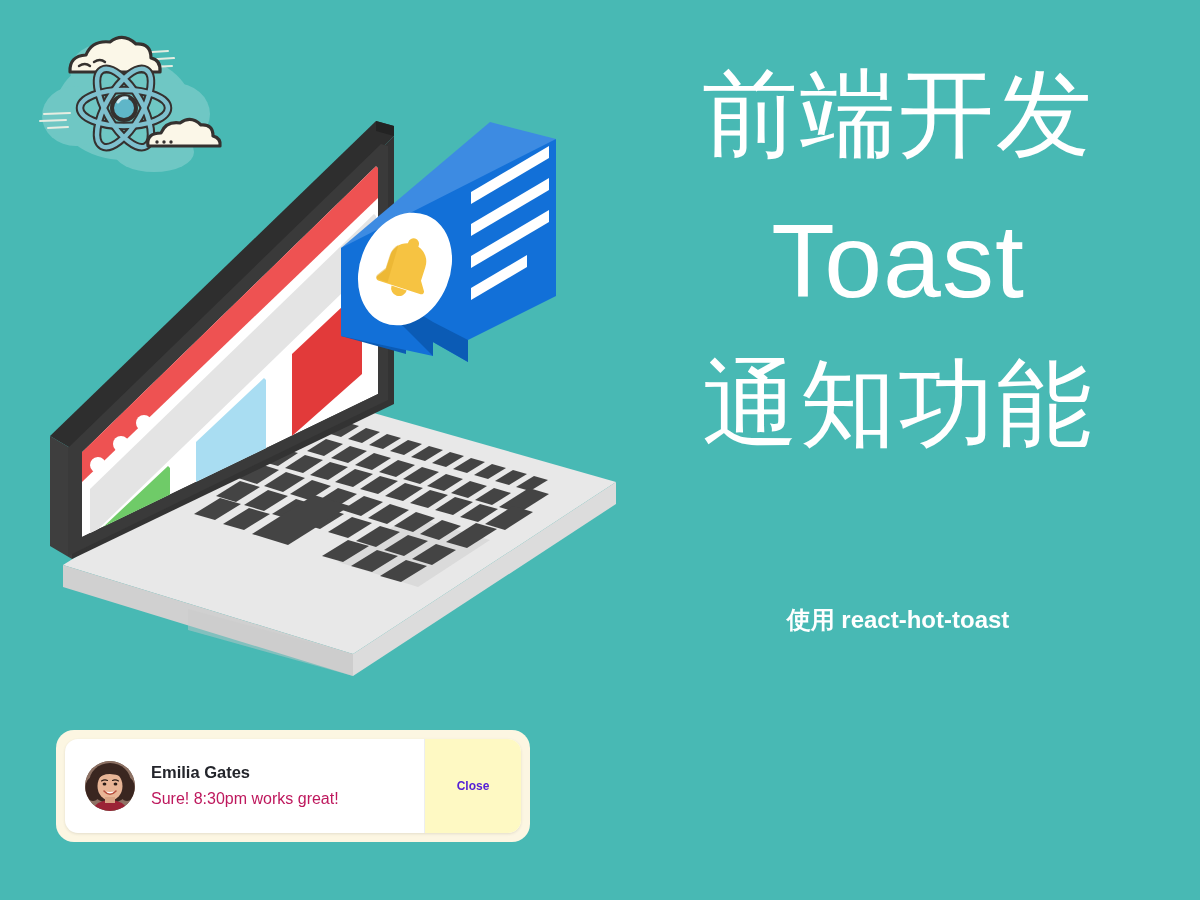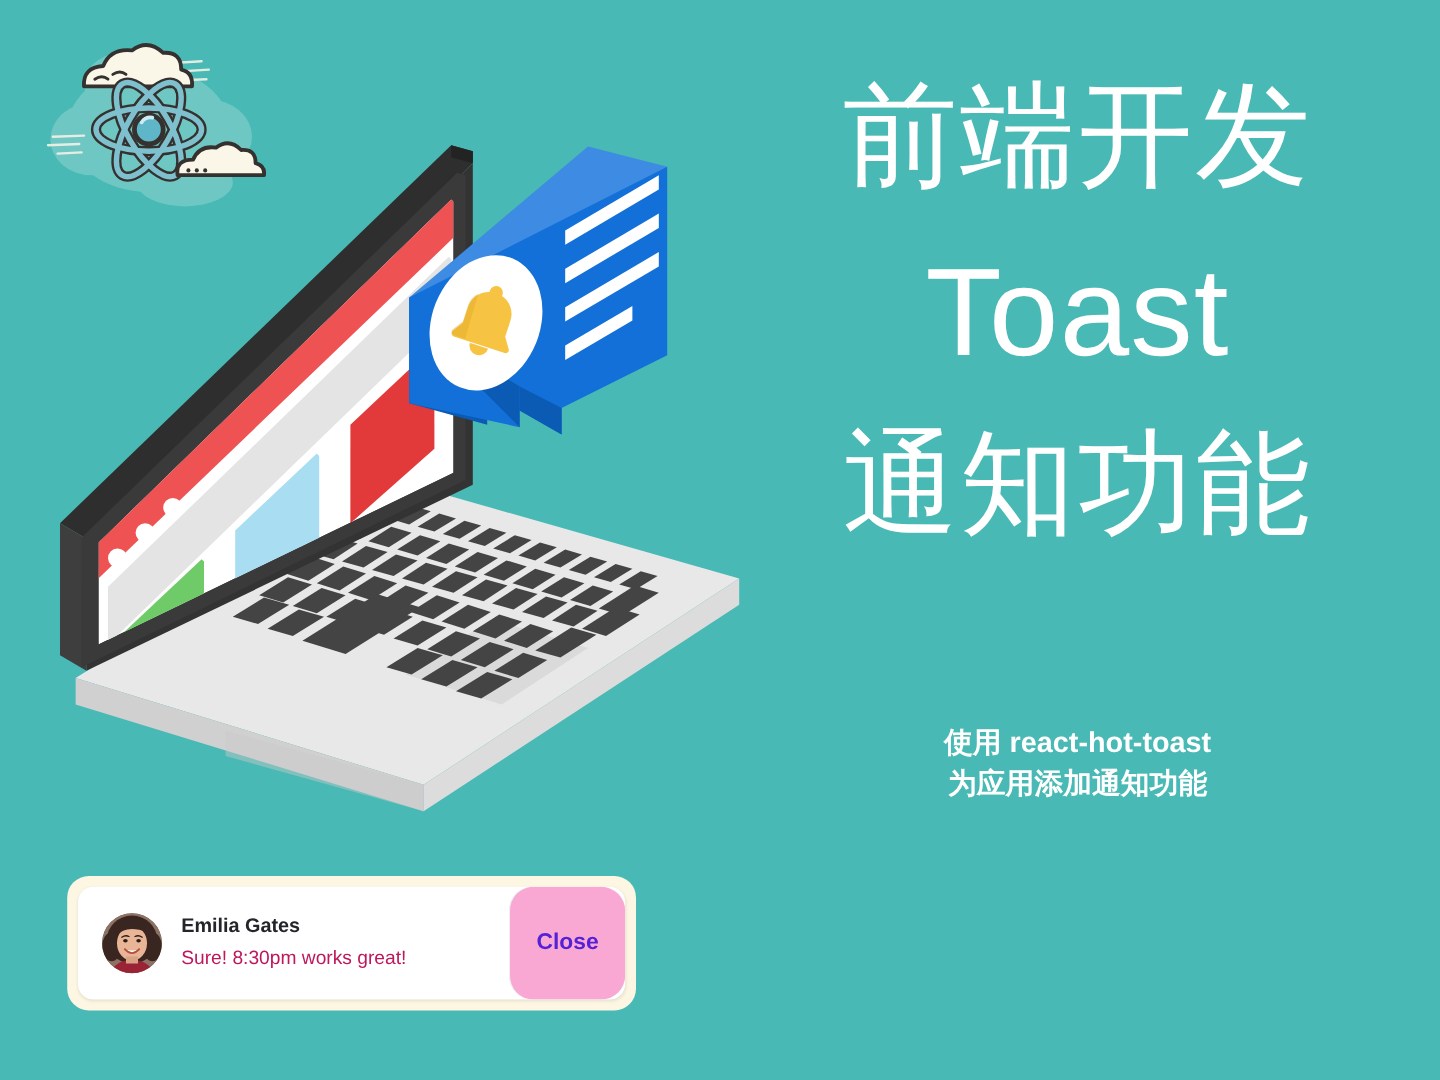--- a/index.html
+++ b/index.html
@@ -138,26 +138,25 @@
   }
   #toast-close {
     flex: 0 0 auto;
     width: 96px;
     height: 100%;
     display: flex;
     align-items: center;
     justify-content: center;
     border-left: 1px solid #eceef1;
     color: #5521D6;
-    font-size: 19px;
+    font-size: 12px;
     font-weight: 700;
     cursor: pointer;
     user-select: none;
-    background: #f9a8d4;
-    border-radius: 20px;
+    background: #fef9c3;
   }
 </style>
 </head>
 <body>
 
 <div id="poster">
 
   <div id="react-logo">
     <svg viewBox="0 0 200 160" width="200" height="160">
 
@@ -348,21 +347,20 @@
   </div>
 
   <div id="headline-block">
     <div class="hl-cn">前端开发</div>
     <div class="hl-en">Toast</div>
     <div class="hl-cn">通知功能</div>
   </div>
 
   <div id="subtitle-block">
     <div class="sub-line">使用 react-hot-toast</div>
-    <div class="sub-line">为应用添加通知功能</div>
   </div>
 
   <div id="toast-outer">
     <div id="toast-inner">
       <div id="toast-body">
         <div id="toast-avatar">
           <svg viewBox="0 0 50 50" width="50" height="50">
             <defs>
               <clipPath id="avClip">
                   <circle cx="25" cy="25" r="25"></circle>

